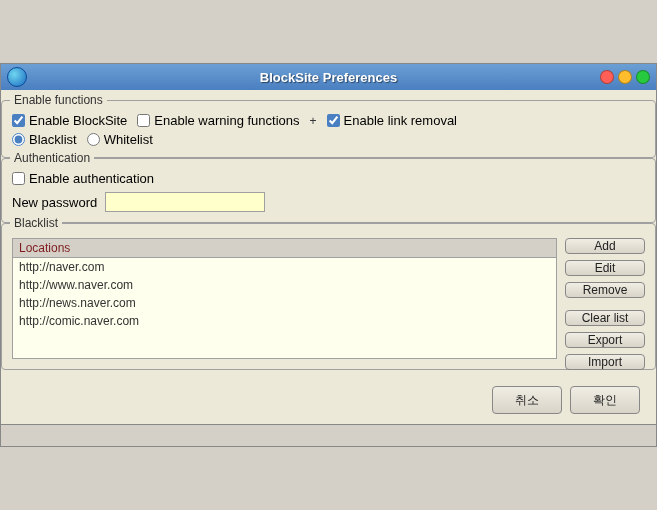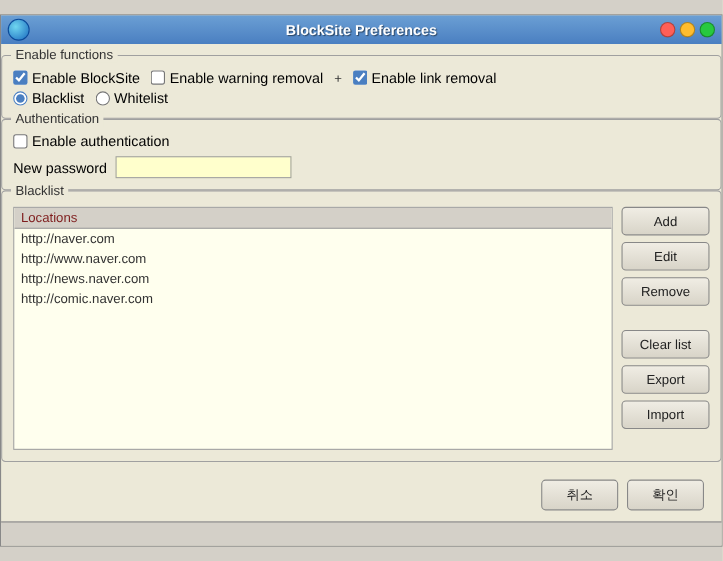--- a/index.html
+++ b/index.html
@@ -15,21 +15,21 @@
       height: 510px;
       background: #d4d0c8;
       display: flex;
       flex-direction: column;
       align-items: center;
       justify-content: center;
     }
 
     .window {
       width: 657px;
-      height: 484px;
+      height: 384px;
       background: #ece9d8;
       border: 1px solid #888;
       display: flex;
       flex-direction: column;
     }
 
     .title-bar {
       height: 26px;
       background: linear-gradient(to bottom, #6b9fd4 0%, #4a7fc1 100%);
       display: flex;
@@ -272,21 +272,21 @@
 
     <div class="section">
       <span class="section-title">Enable functions</span>
       <div class="row">
         <div class="checkbox-item">
           <input type="checkbox" class="checkbox-input" checked="" style="">
           <span>Enable BlockSite</span>
         </div>
         <div class="checkbox-item">
           <input type="checkbox" class="checkbox-input" style="">
-          <span>Enable warning removal</span>
+          <span>Enable warning functions</span>
         </div>
         <span class="plus-label">+</span>
         <div class="checkbox-item">
           <input type="checkbox" class="checkbox-input" checked="" style="">
           <span>Enable link removal</span>
         </div>
       </div>
       <div class="row">
         <div class="checkbox-item">
           <input type="radio" class="radio-input" name="listtype" checked="" style="">

